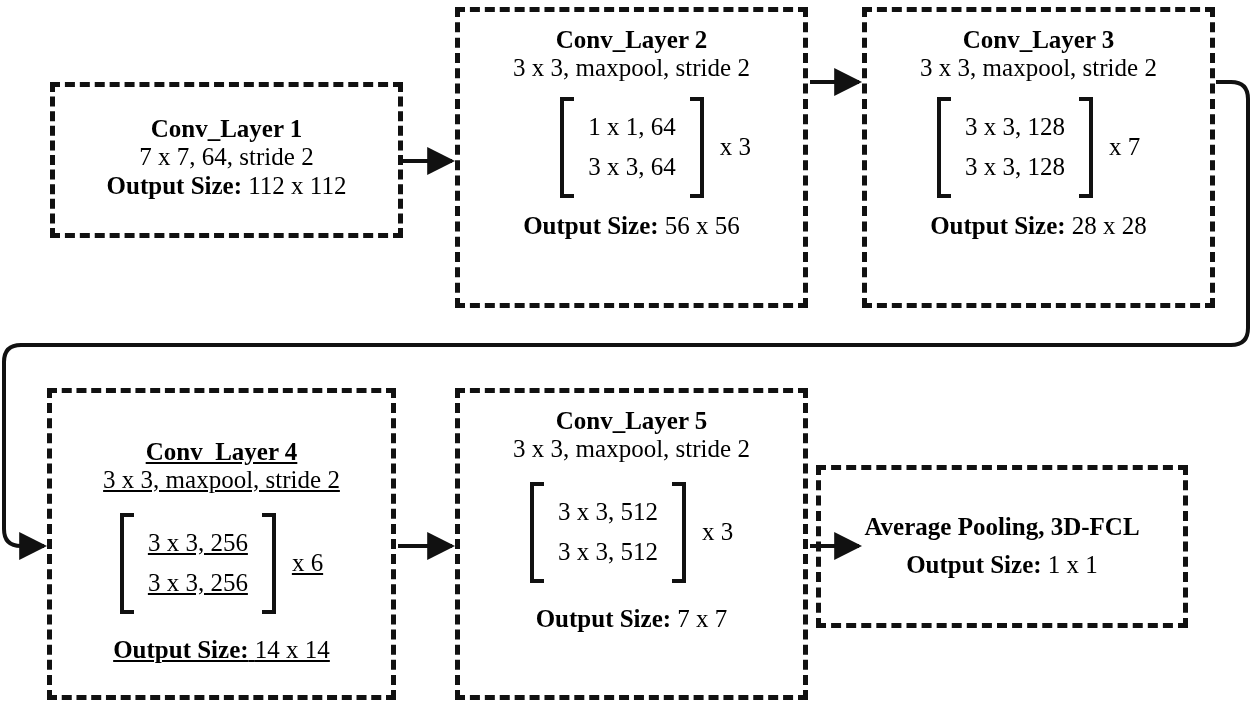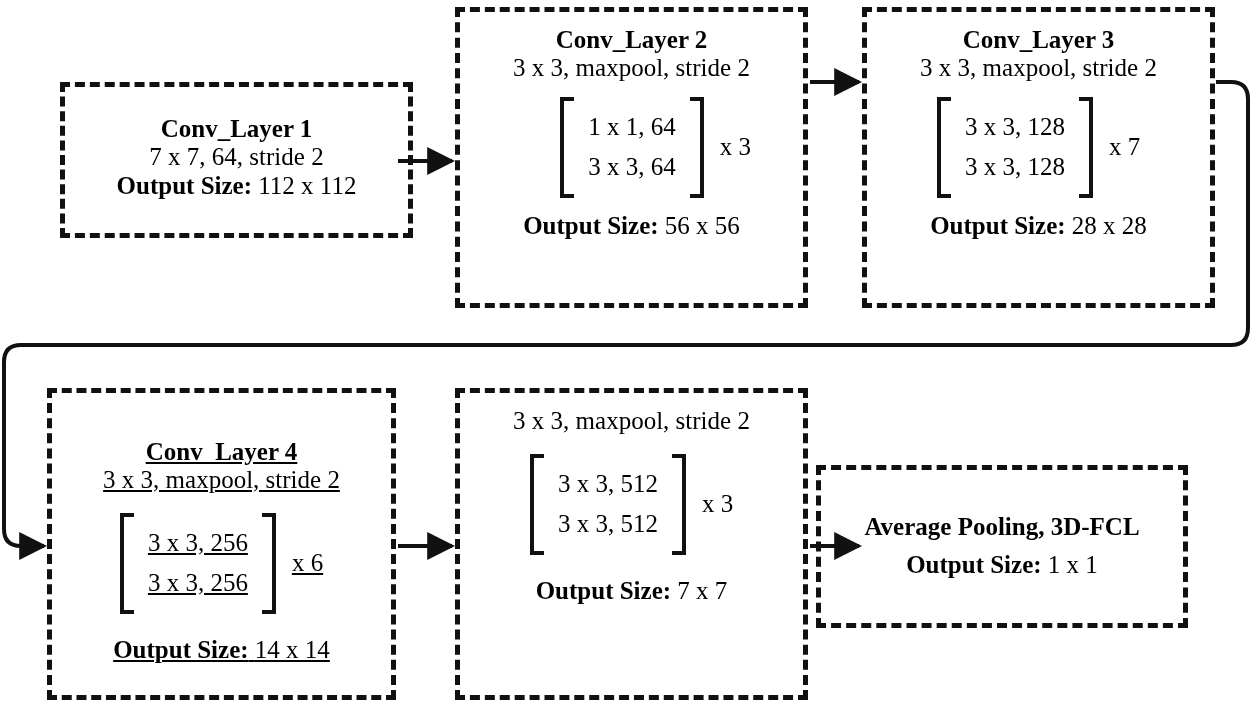--- a/index.html
+++ b/index.html
@@ -104,21 +104,21 @@
     position: absolute;
     overflow: visible;
     pointer-events: none;
   }
 </style>
 </head>
 <body>
 
 <div id="canvas">
 
-  <div class="layer-box" style="left:60px; top:82px; width:353px; height:156px; justify-content:center; padding-bottom:4px;">
+  <div class="layer-box" style="left:50px; top:82px; width:353px; height:156px; justify-content:center; padding-bottom:4px;">
     <div class="box-title">Conv_Layer 1</div>
     <div class="box-sub">7 x 7, 64, stride 2</div>
     <div class="box-output">
       <span class="out-label">Output Size:</span>
       <span class="out-value">112 x 112</span>
     </div>
   </div>
 
   <div class="layer-box" style="left:455px; top:7px; width:353px; height:301px; justify-content:flex-start; padding-top:14px;">
     <div class="box-title">Conv_Layer 2</div>
@@ -174,20 +174,21 @@
       </div>
       <div class="multiplier">x 6</div>
     </div>
     <div class="box-output" style="margin-top:22px;">
       <span class="out-label">Output Size:</span>
       <span class="out-value">14 x 14</span>
     </div>
   </div>
 
   <div class="layer-box" style="left:455px; top:388px; width:353px; height:312px; justify-content:flex-start; padding-top:14px;">
+    <div class="box-title">Conv_Layer 5</div>
     <div class="box-sub">3 x 3, maxpool, stride 2</div>
     <div class="matrix-row" style="margin-top:18px;">
       <div class="matrix">
         <div class="bracket left"></div>
         <div class="matrix-cells">
           <div class="matrix-cell">3 x 3, 512</div>
           <div class="matrix-cell">3 x 3, 512</div>
         </div>
         <div class="bracket right"></div>
       </div>

